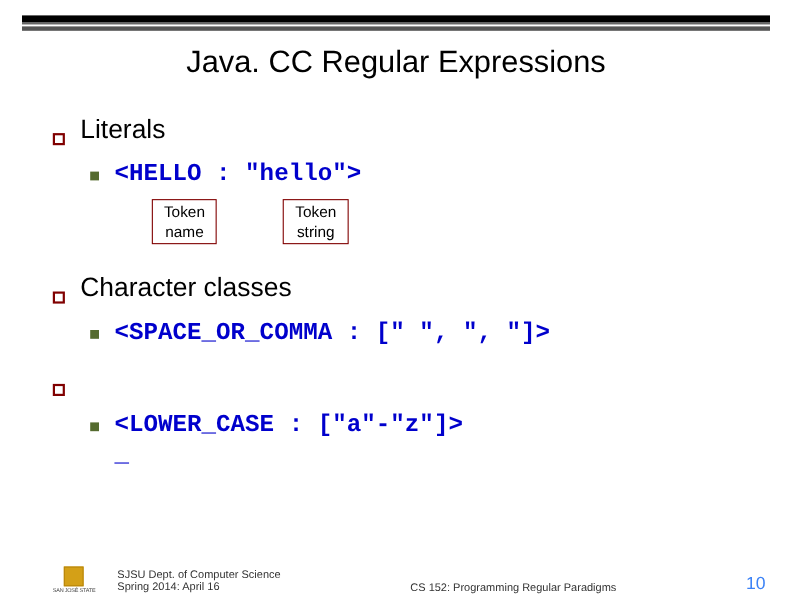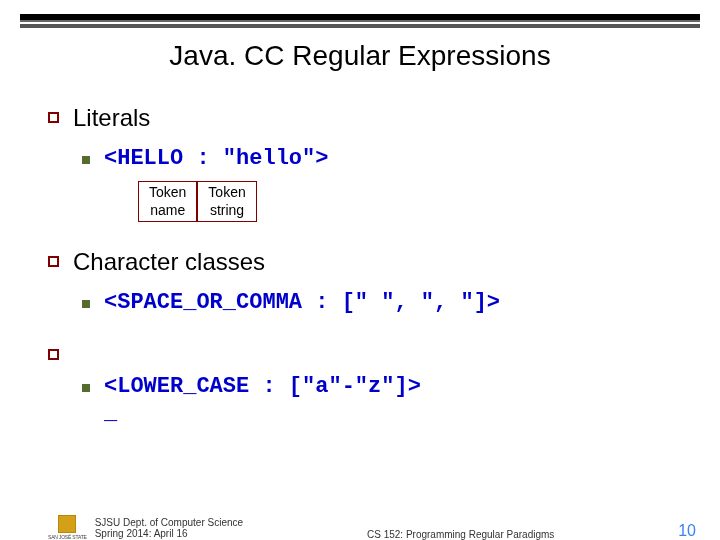--- a/index.html
+++ b/index.html
@@ -2,31 +2,31 @@
 <html><head>
 <meta charset="utf-8">
 <style>
   * { margin: 0; padding: 0; box-sizing: border-box; }
   html, body { width: 720px; height: 540px; font-family: Arial, sans-serif; background: #fff; color: #000; }
   .slide { position: relative; width: 720px; height: 540px; padding: 0; }
   .topbar { height: 8px; background: #000; margin: 14px 20px 0 20px; border-bottom: 2px solid #666; }
   .midbar { height: 4px; background: #555; margin: 2px 20px 0 20px; }
   .title { text-align: center; font-size: 28px; margin-top: 12px; font-weight: normal; }
   .content { padding: 18px 48px 0 48px; }
-  .bullet-outer { display: flex; align-items: flex-start; margin-top: 14px; }
+  .bullet-outer { display: flex; align-items: flex-end; margin-top: 14px; }
   .sq-open { width: 11px; height: 11px; border: 2px solid #800000; margin-right: 14px; margin-top: 8px; flex-shrink: 0; }
   .lbl { font-size: 24px; }
   .bullet-inner { display: flex; align-items: flex-start; margin-left: 34px; margin-top: 14px; }
   .sq-fill { width: 8px; height: 8px; background: #556B2F; margin-right: 14px; margin-top: 10px; flex-shrink: 0; }
   .code { font-family: "Courier New", monospace; font-size: 22px; font-weight: bold; color: #0000cc; white-space: pre; }
-  .annot-row { display: flex; margin-left: 90px; margin-top: 10px; }
+  .annot-row { display: flex; margin-left: 90px; margin-top: 10px; gap: 60px; }
   .annot-box { border: 1.5px solid #800000; padding: 2px 10px; font-size: 14px; color: #000; text-align: center; line-height: 1.25; }
   .underscore { font-family: "Courier New", monospace; font-size: 22px; font-weight: bold; color: #0000cc; margin-left: 56px; margin-top: 2px; }
   .footer { position: absolute; bottom: 14px; left: 0; right: 0; display: flex; align-items: flex-end; justify-content: space-between; padding: 0 24px 0 48px; font-size: 10px; color: #333; }
-  .foot-left { display: flex; align-items: center; gap: 8px; }
+  .foot-left { display: flex; align-items: center; gap: 20px; }
   .logo { display: flex; flex-direction: column; align-items: center; }
   .logo-sq { width: 18px; height: 18px; background: #D4A017; border: 1px solid #B8860B; }
   .logo-txt { font-size: 5px; color: #444; letter-spacing: -0.2px; margin-top: 1px; }
   .foot-mid { text-align: center; flex: 1; }
   .foot-right { font-size: 16px; color: #3b82f6; }
   .section-gap { margin-top: 26px; }
 </style>
 </head>
 <body>
 

